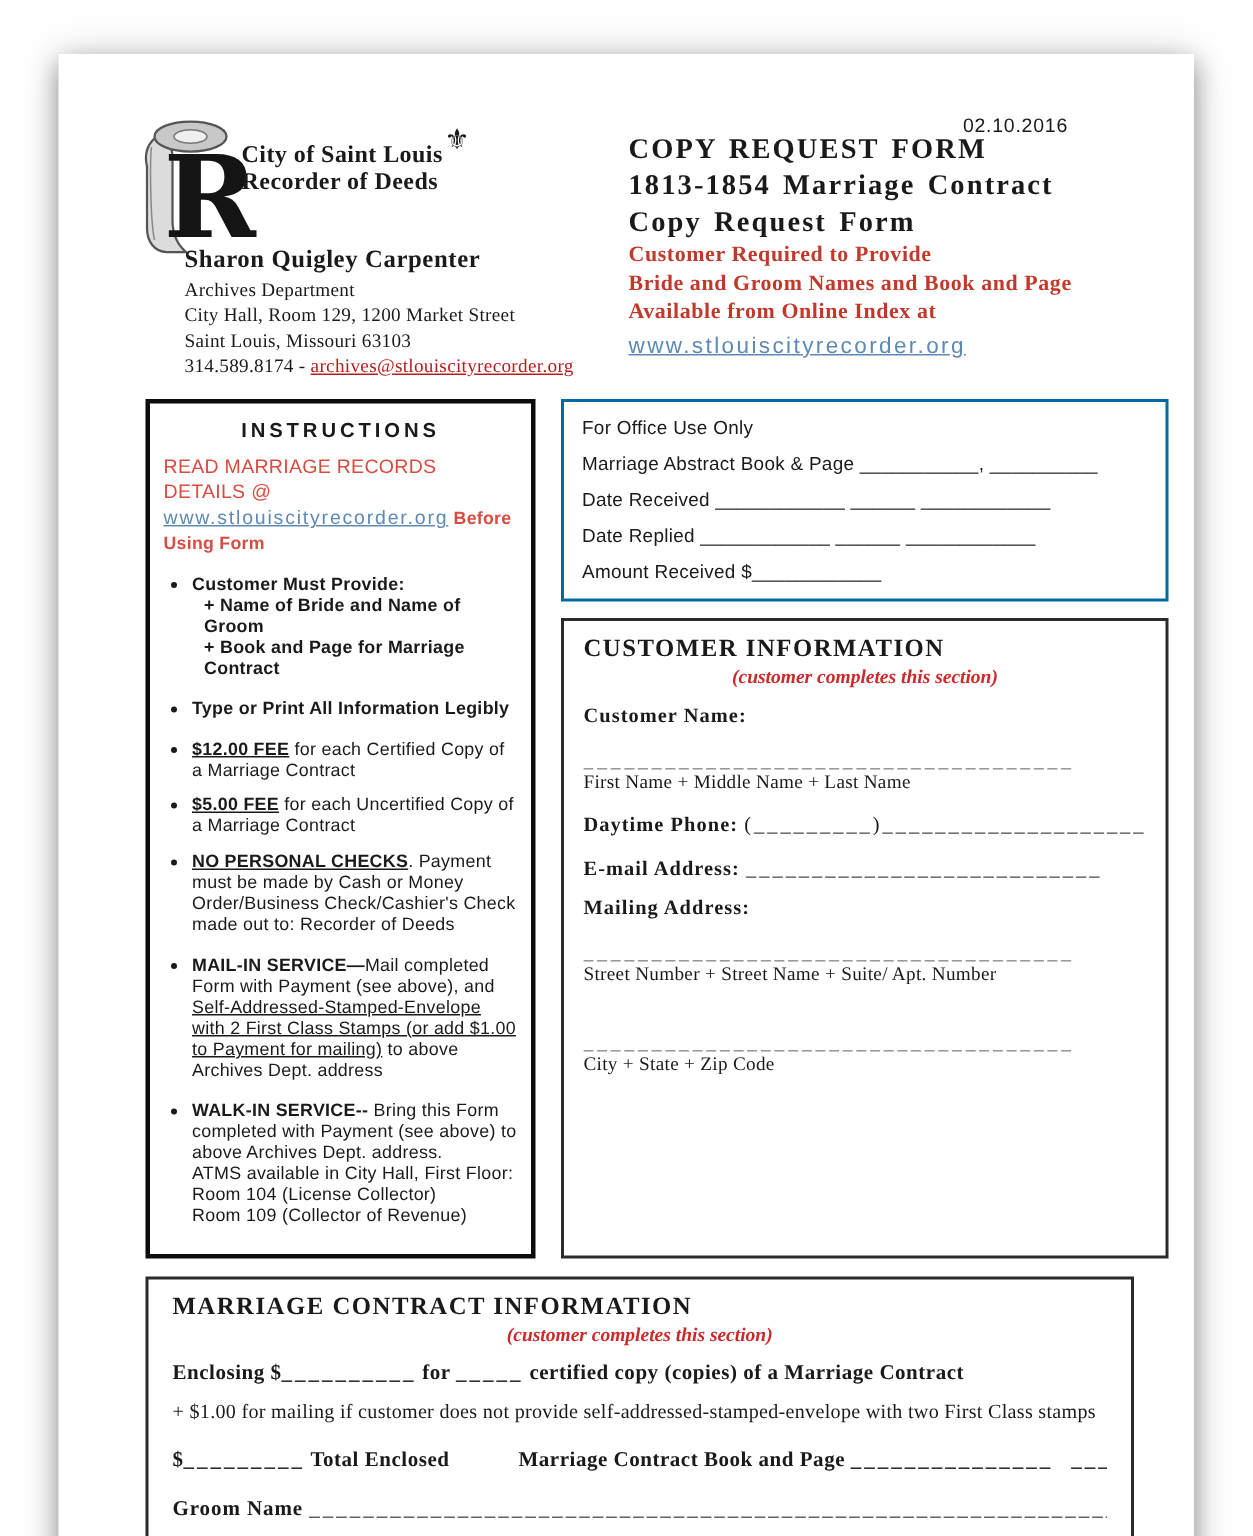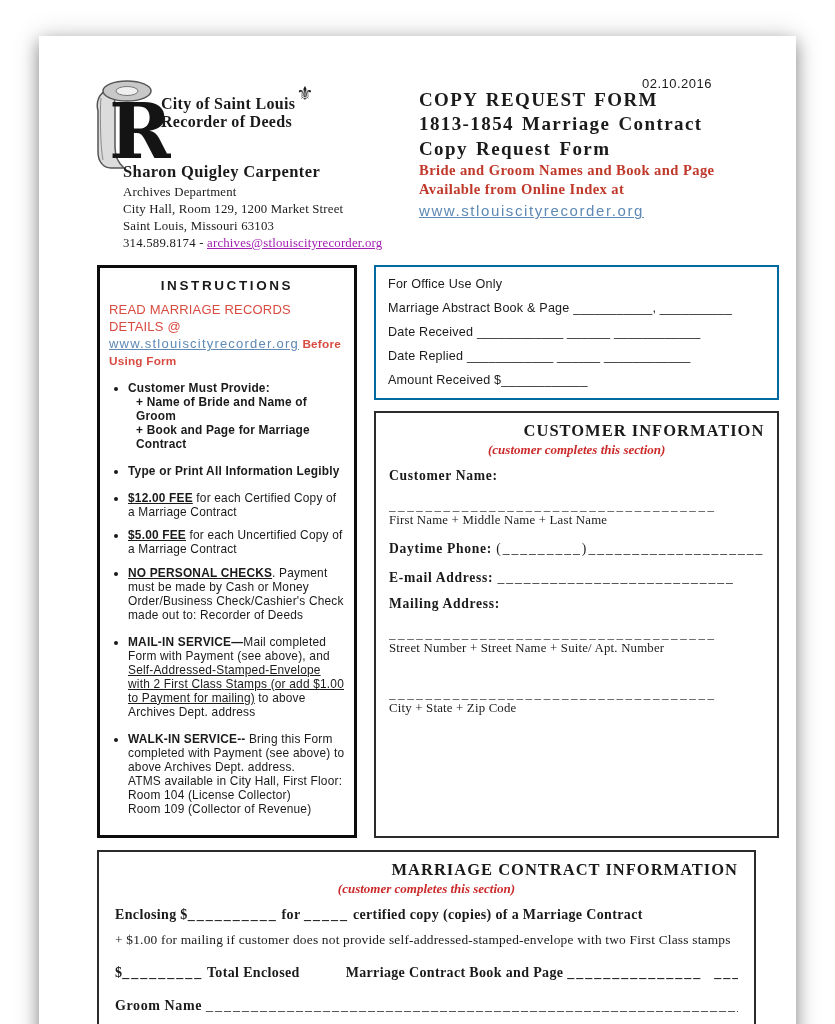--- a/index.html
+++ b/index.html
@@ -25,21 +25,21 @@
   }
   
   .hdr { display: flex; }
   .brand { width: 308px; flex: none; }
   .brand-top { display: flex; align-items: flex-start; }
   .logo-wrap { width: 80px; flex: none; margin-left: -6px; }
   .org { margin-top: 16px; margin-left: -10px; font-weight: bold; font-size: 16px; line-height: 1.12; letter-spacing: .3px; white-space: nowrap; }
   .org .fleur { display: inline-block; font-family: "DejaVu Sans", sans-serif; font-size: 19px; transform: translate(1px,-9px); font-weight: normal; }
   .officer { font-size: 16.5px; font-weight: bold; letter-spacing: .4px; margin: -14px 0 2px 26px; }
   .addr { margin-left: 26px; font-size: 12.8px; line-height: 1.32; letter-spacing: .2px; }
-  .addr a, .linkish { color: #a21caf; text-decoration: underline; cursor: pointer; }
+  .addr a, .linkish { color: #b91c1c; text-decoration: underline; cursor: pointer; }
   .title-col { flex: 1; padding-left: 14px; padding-top: 12px; }
   .title-line { font-size: 19px; font-weight: bold; letter-spacing: 1.4px; line-height: 1.28; word-spacing: 2px; }
   .red-line { color: #c0392b; font-weight: bold; font-size: 14.6px; line-height: 1.32; letter-spacing: .4px; }
   .title-link { display: inline-block; margin-top: 3px; font-family: "Liberation Sans", sans-serif; font-size: 15px; letter-spacing: 1.6px; color: #5d89b4; text-decoration: underline; cursor: pointer; }
   
   main { display: flex; gap: 17px; margin-top: 13px; align-items: stretch; }
   .instructions {
     width: 260px; flex: none;
     border: 3px solid #0d0d0d;
     padding: 7px 9px 10px;
@@ -59,21 +59,21 @@
   .sub { font-weight: bold; padding-left: 8px; }
   
   .right-col { flex: 1; display: flex; flex-direction: column; }
   .office {
     border: 2px solid #0369a1; padding: 8px 12px 11px;
     font-family: "Liberation Sans", sans-serif; font-size: 12.6px; letter-spacing: .2px;
   }
   .office .ln { margin-top: 10px; white-space: nowrap; overflow: hidden; }
   .office .ln:first-child { margin-top: 2px; }
   .customer { border: 2px solid #2b2b2b; margin-top: 11px; padding: 8px 13px 12px; flex: 1; }
-  .sec-title { text-align: right; font-weight: bold; font-size: 16.5px; letter-spacing: 1px; }
+  .sec-title { text-align: left; font-weight: bold; font-size: 16.5px; letter-spacing: 1px; }
   .sec-sub { text-align: center; color: #cc2a2a; font-style: italic; font-weight: bold; font-size: 13px; margin-top: 1px; }
   .c-label { font-weight: bold; font-size: 13.6px; letter-spacing: .7px; margin-top: 10px; }
   .fill-line { letter-spacing: 2.6px; white-space: nowrap; overflow: hidden; font-size: 13px; margin-top: 15px; line-height: 1; }
   .caption { font-size: 12.8px; margin-top: 1px; letter-spacing: .2px; }
   .inline-row { margin-top: 13px; font-size: 13.6px; white-space: nowrap; overflow: hidden; }
   .inline-row .lbl { font-weight: bold; letter-spacing: .7px; }
   .fill { letter-spacing: 2px; }
   .spacer-v { height: 16px; }
   
   .marriage { border: 2px solid #2b2b2b; margin-top: 12px; padding: 8px 16px 14px; }
@@ -119,20 +119,21 @@
         <div>City Hall, Room 129, 1200 Market Street</div>
         <div>Saint Louis, Missouri 63103</div>
         <div><span>314.589.8174 - </span><a>archives@stlouiscityrecorder.org</a></div>
       </div>
     </div>
 
     <div class="title-col">
       <div class="title-line">COPY REQUEST FORM</div>
       <div class="title-line">1813-1854 Marriage Contract</div>
       <div class="title-line">Copy Request Form</div>
+      <div class="red-line">Customer Required to Provide</div>
       <div class="red-line">Bride and Groom Names and Book and Page</div>
       <div class="red-line">Available from Online Index at</div>
       <a class="title-link">www.stlouiscityrecorder.org</a>
     </div>
   </header>
 
   <main>
     <section class="instructions">
       <div class="ins-title">INSTRUCTIONS</div>
       <div class="read">

